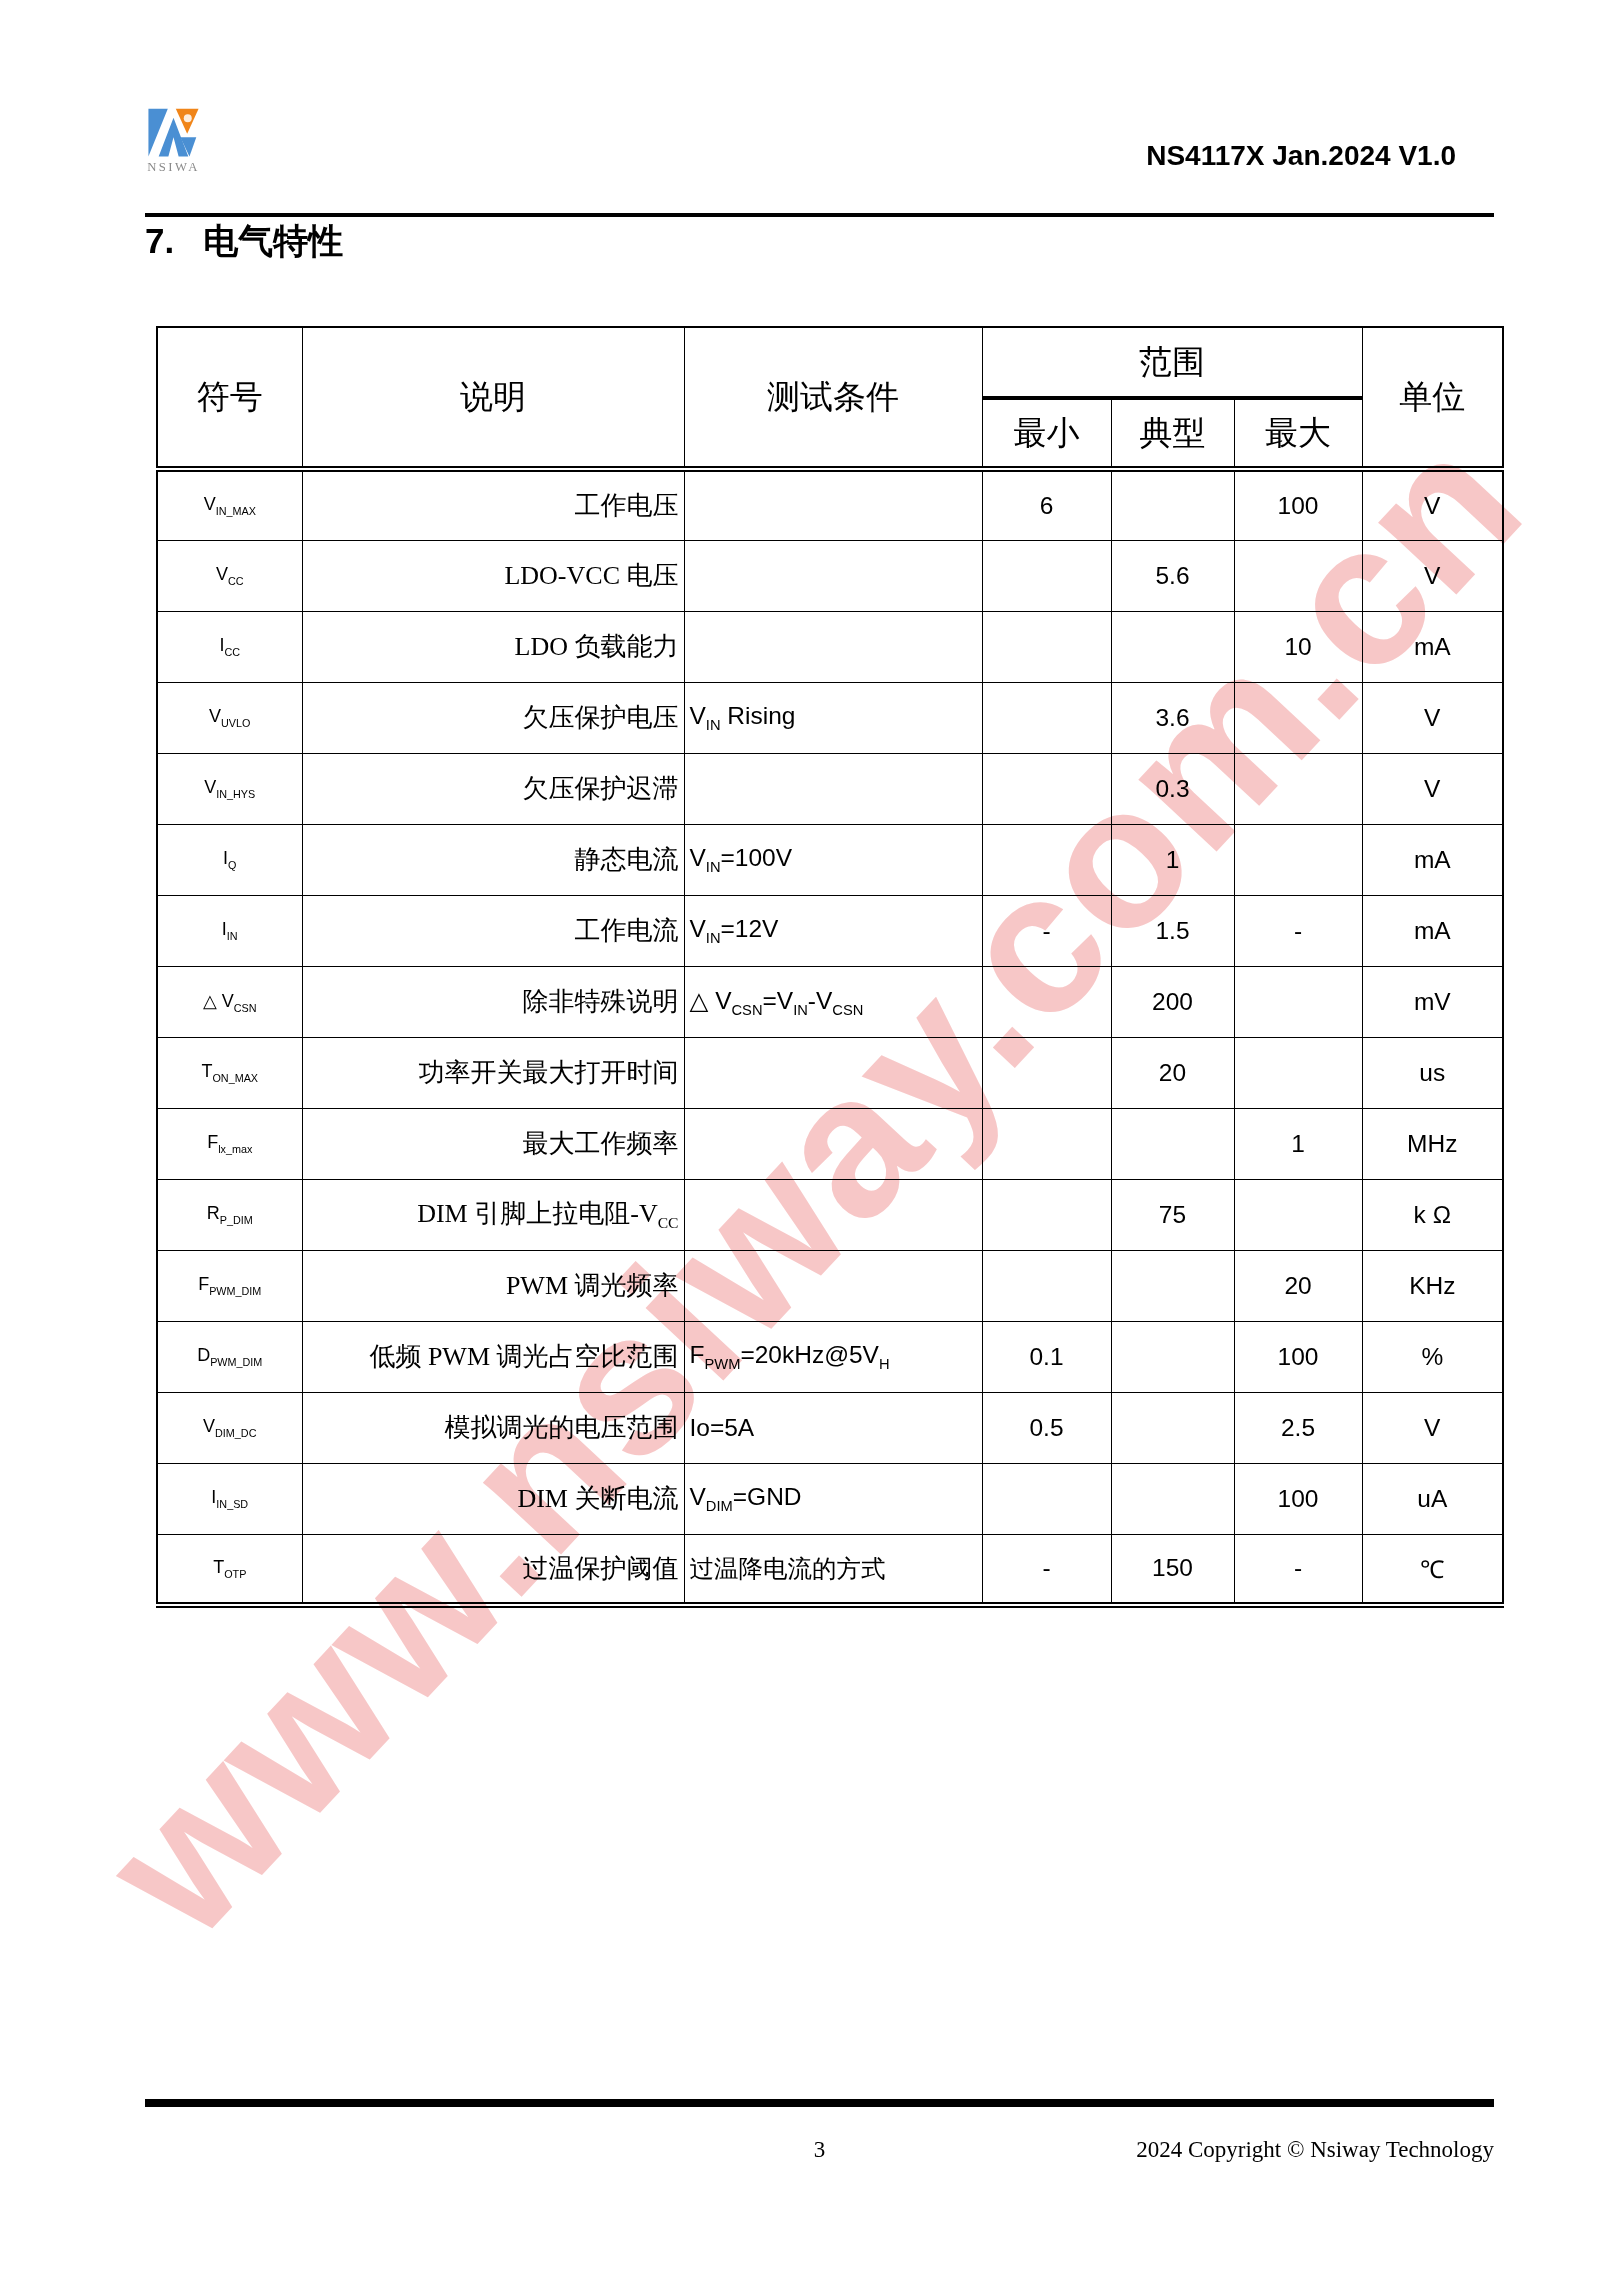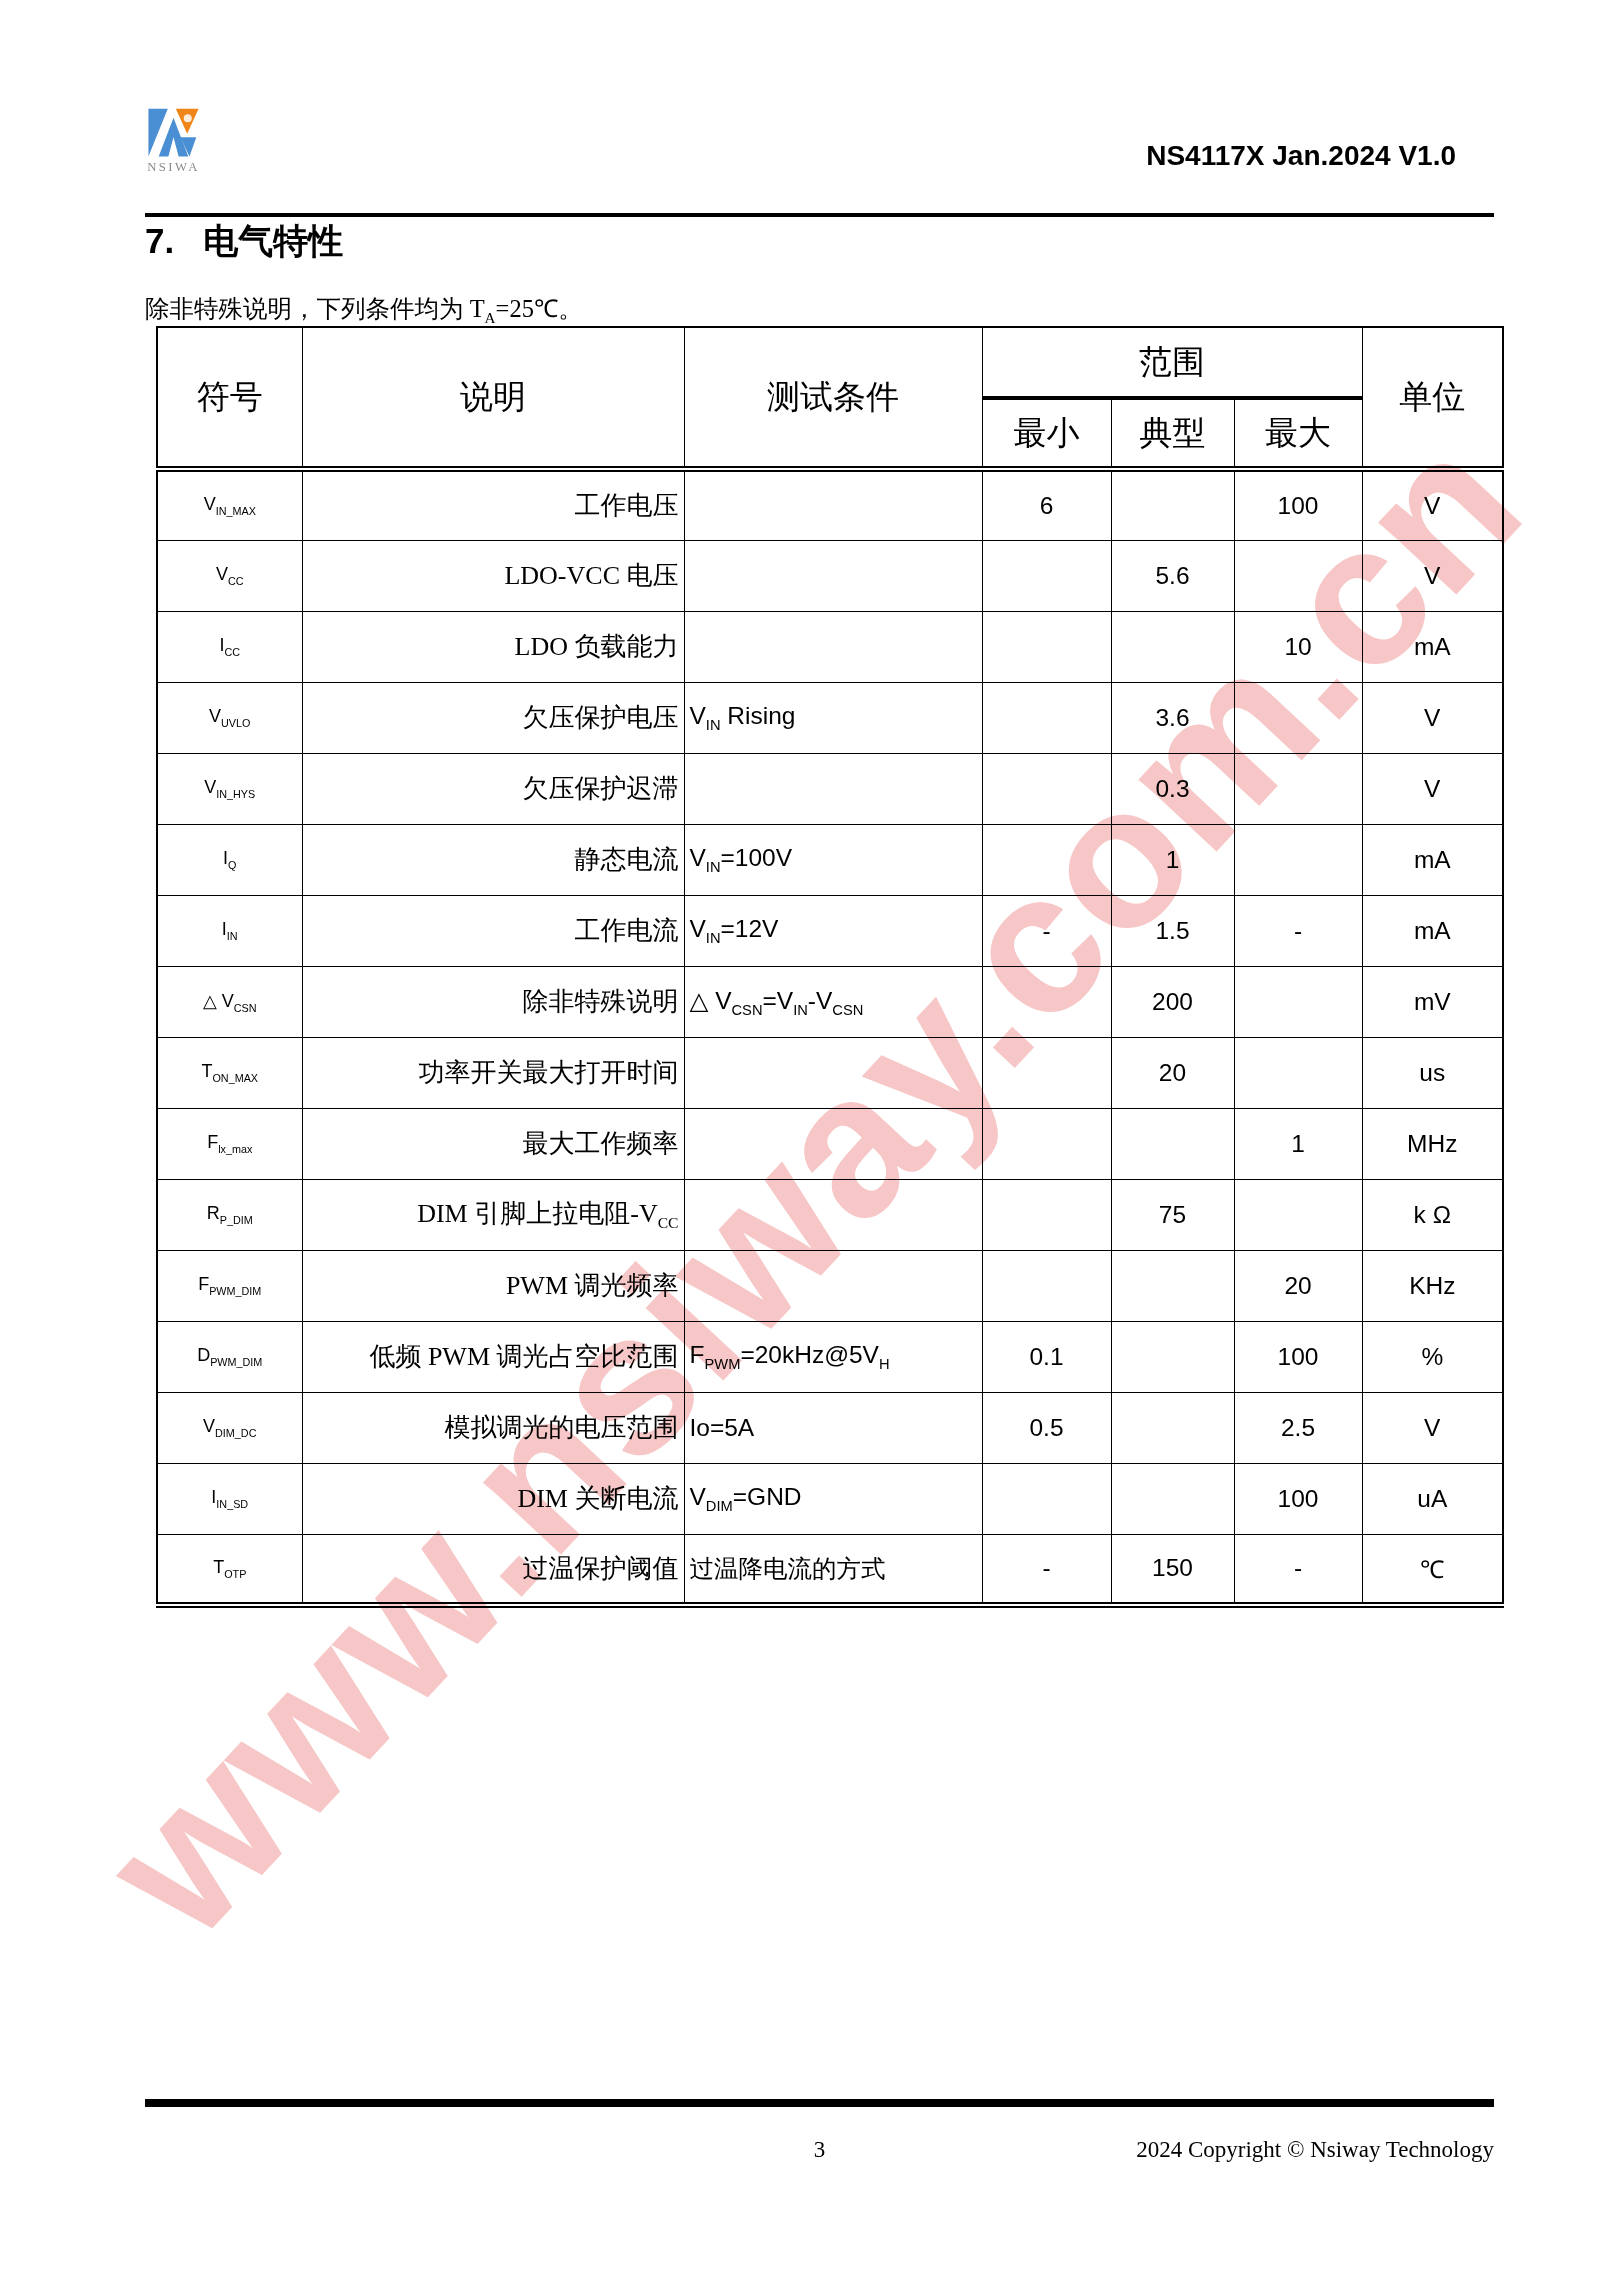--- a/index.html
+++ b/index.html
@@ -90,21 +90,20 @@
         <div class="logo-caption">NSIWA</div>
       </div>
     </div>
     <div class="doc-ref">NS4117X Jan.2024 V1.0</div>
     <div class="header-rule"></div>
 
     <div class="section-title">
       <span class="num">7.</span><span>电气特性</span>
     </div>
 
-    <div class="intro"><span>除非特殊说明，下列条件均为 T</span><sub>A</sub><span>=25℃。</span></div>
 
     <table class="spec">
       <colgroup>
         <col class="w-sym">
           <col class="w-desc">
           <col class="w-cond">
         <col class="w-min">
           <col class="w-typ">
           <col class="w-max">
           <col class="w-unit">

